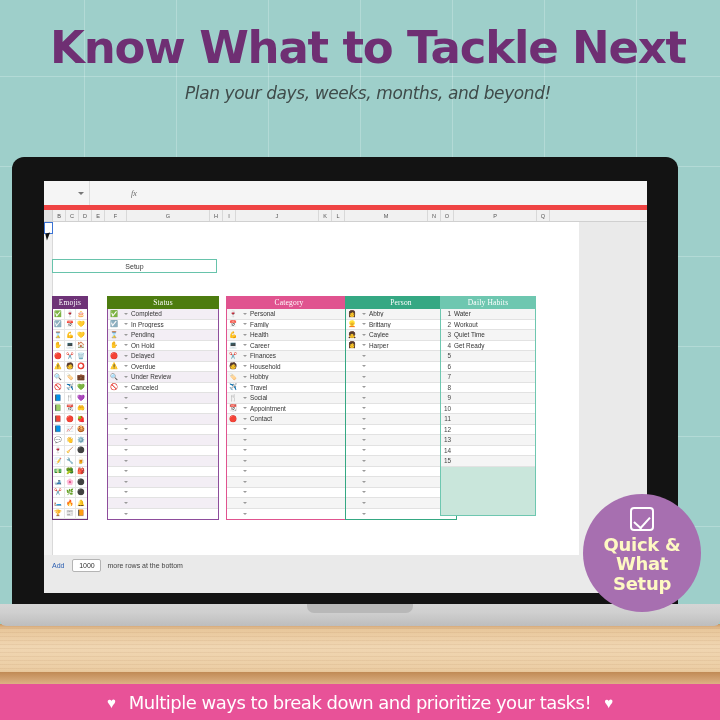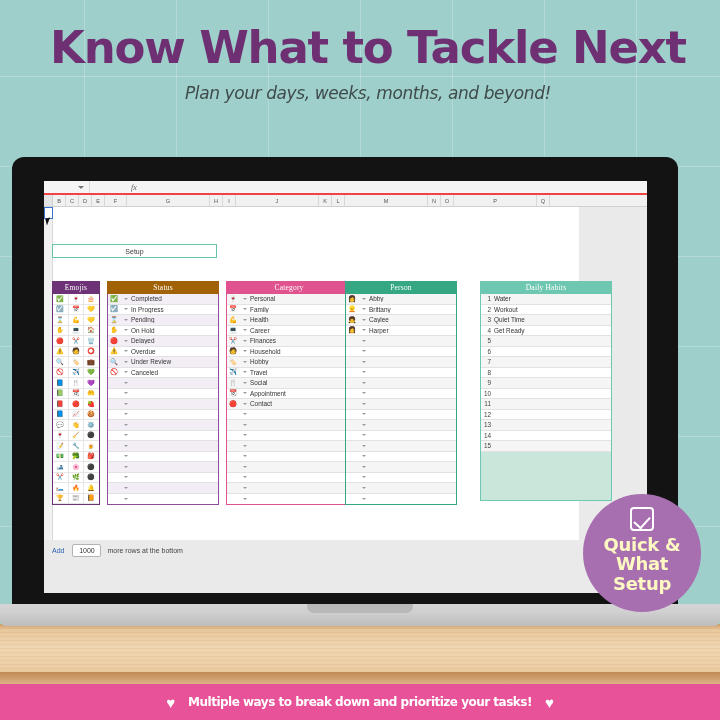--- a/index.html
+++ b/index.html
@@ -81,22 +81,22 @@
   
   #screen {
     position: absolute; left: 44px; top: 181px; width: 603px; height: 412px;
     background: #e9e9e9;
     overflow: hidden;
     z-index: 6;
   }
 
   
   #formula-bar {
-    position: relative; height: 14px; width: 100%;
-    background: #f5f5f5; border-bottom: 2px solid #ef4444;
+    position: relative; height: 29px; width: 100%;
+    background: #f5f5f5; border-bottom: 5px solid #ef4444;
     display: flex; align-items: center; gap: 33px;
   }
   #name-box {
     width: 46px; height: 100%;
     border-right: 1px solid #dcdcdc;
     display: flex; align-items: center; justify-content: flex-end;
     padding-right: 5px;
   }
   .caret-dn {
     width: 0; height: 0;
@@ -187,49 +187,49 @@
     width: 9px; flex: none; display: flex; align-items: center; justify-content: center;
   }
   .prow .dd i {
     width: 0; height: 0;
     border-left: 2.2px solid transparent; border-right: 2.2px solid transparent;
     border-top: 2.6px solid #9a9a9a; display: block;
   }
   .prow .txt { flex: 1; padding-left: 1px; white-space: nowrap; overflow: hidden; }
 
   
-  #panel-emojis { left: 8px; width: 48px; }
+  #panel-emojis { left: 8px; width: 36px; }
   #panel-emojis .panel-head { background: #6e3377; }
   #panel-emojis .panel-body { border-color: #6e3377; padding: 0; }
   .erow { display: flex; height: 10.5px; }
   .ecell {
     flex: 1; display: flex; align-items: center; justify-content: center;
     border-right: 1px solid #e6e6e6; border-bottom: 1px solid #e6e6e6;
     font-size: 6.3px; line-height: 1;
   }
   .ecell:last-child { border-right: none; }
 
   
   #panel-status { left: 63px; width: 112px; }
-  #panel-status .panel-head { background: #a16207; }
+  #panel-status .panel-head { background: #4d7c0f; }
   #panel-status .panel-body { border-color: #8e4d9c; }
   #panel-status .prow.alt { background: #f3eef5; }
 
   
   #panel-category { left: 182px; width: 126px; }
   #panel-category .panel-head { background: #e0538f; }
   #panel-category .panel-body { border-color: #e0538f; }
 
   
   #panel-person { left: 301px; width: 112px; }
   #panel-person .panel-head { background: #35a883; }
   #panel-person .panel-body { border-color: #35a883; }
 
   
-  #panel-habits { left: 436px; width: 132px; }
+  #panel-habits { left: 396px; width: 96px; }
   #panel-habits .panel-head { background: #6ec7b0; }
   #panel-habits .panel-body { border-color: #6ec7b0; }
   .hrow { height: 10.5px; display: flex; align-items: center;
           border-bottom: 1px solid #e2e2e2; font-size: 6.4px; color: #333; }
   .hrow .num { width: 13px; text-align: right; padding-right: 3px; color: #444; flex: none; }
   .hrow .htxt { flex: 1; }
   .hrow.alt { background: #f5f5f5; }
   #habits-fill { background: #c9e6db; height: 48px; }
 
   
@@ -268,21 +268,21 @@
   }
 
   
   #footer {
     position: absolute; left: 0; top: 684px; width: 720px; height: 36px;
     background: #e85298; z-index: 10;
     display: flex; align-items: center; justify-content: center;
     gap: 13px;
   }
   #footer-text {
-    color: #fff; font-size: 12px; font-weight: bold;
+    color: #fff; font-size: 18px; font-weight: normal;
     font-family: "DejaVu Sans", sans-serif; letter-spacing: -0.5px;
   }
   .heart { color: #fff; font-size: 15px; }
 </style>
 </head>
 <body>
 
 <div id="bg-teal"></div>
 
 <div id="headline-block">

